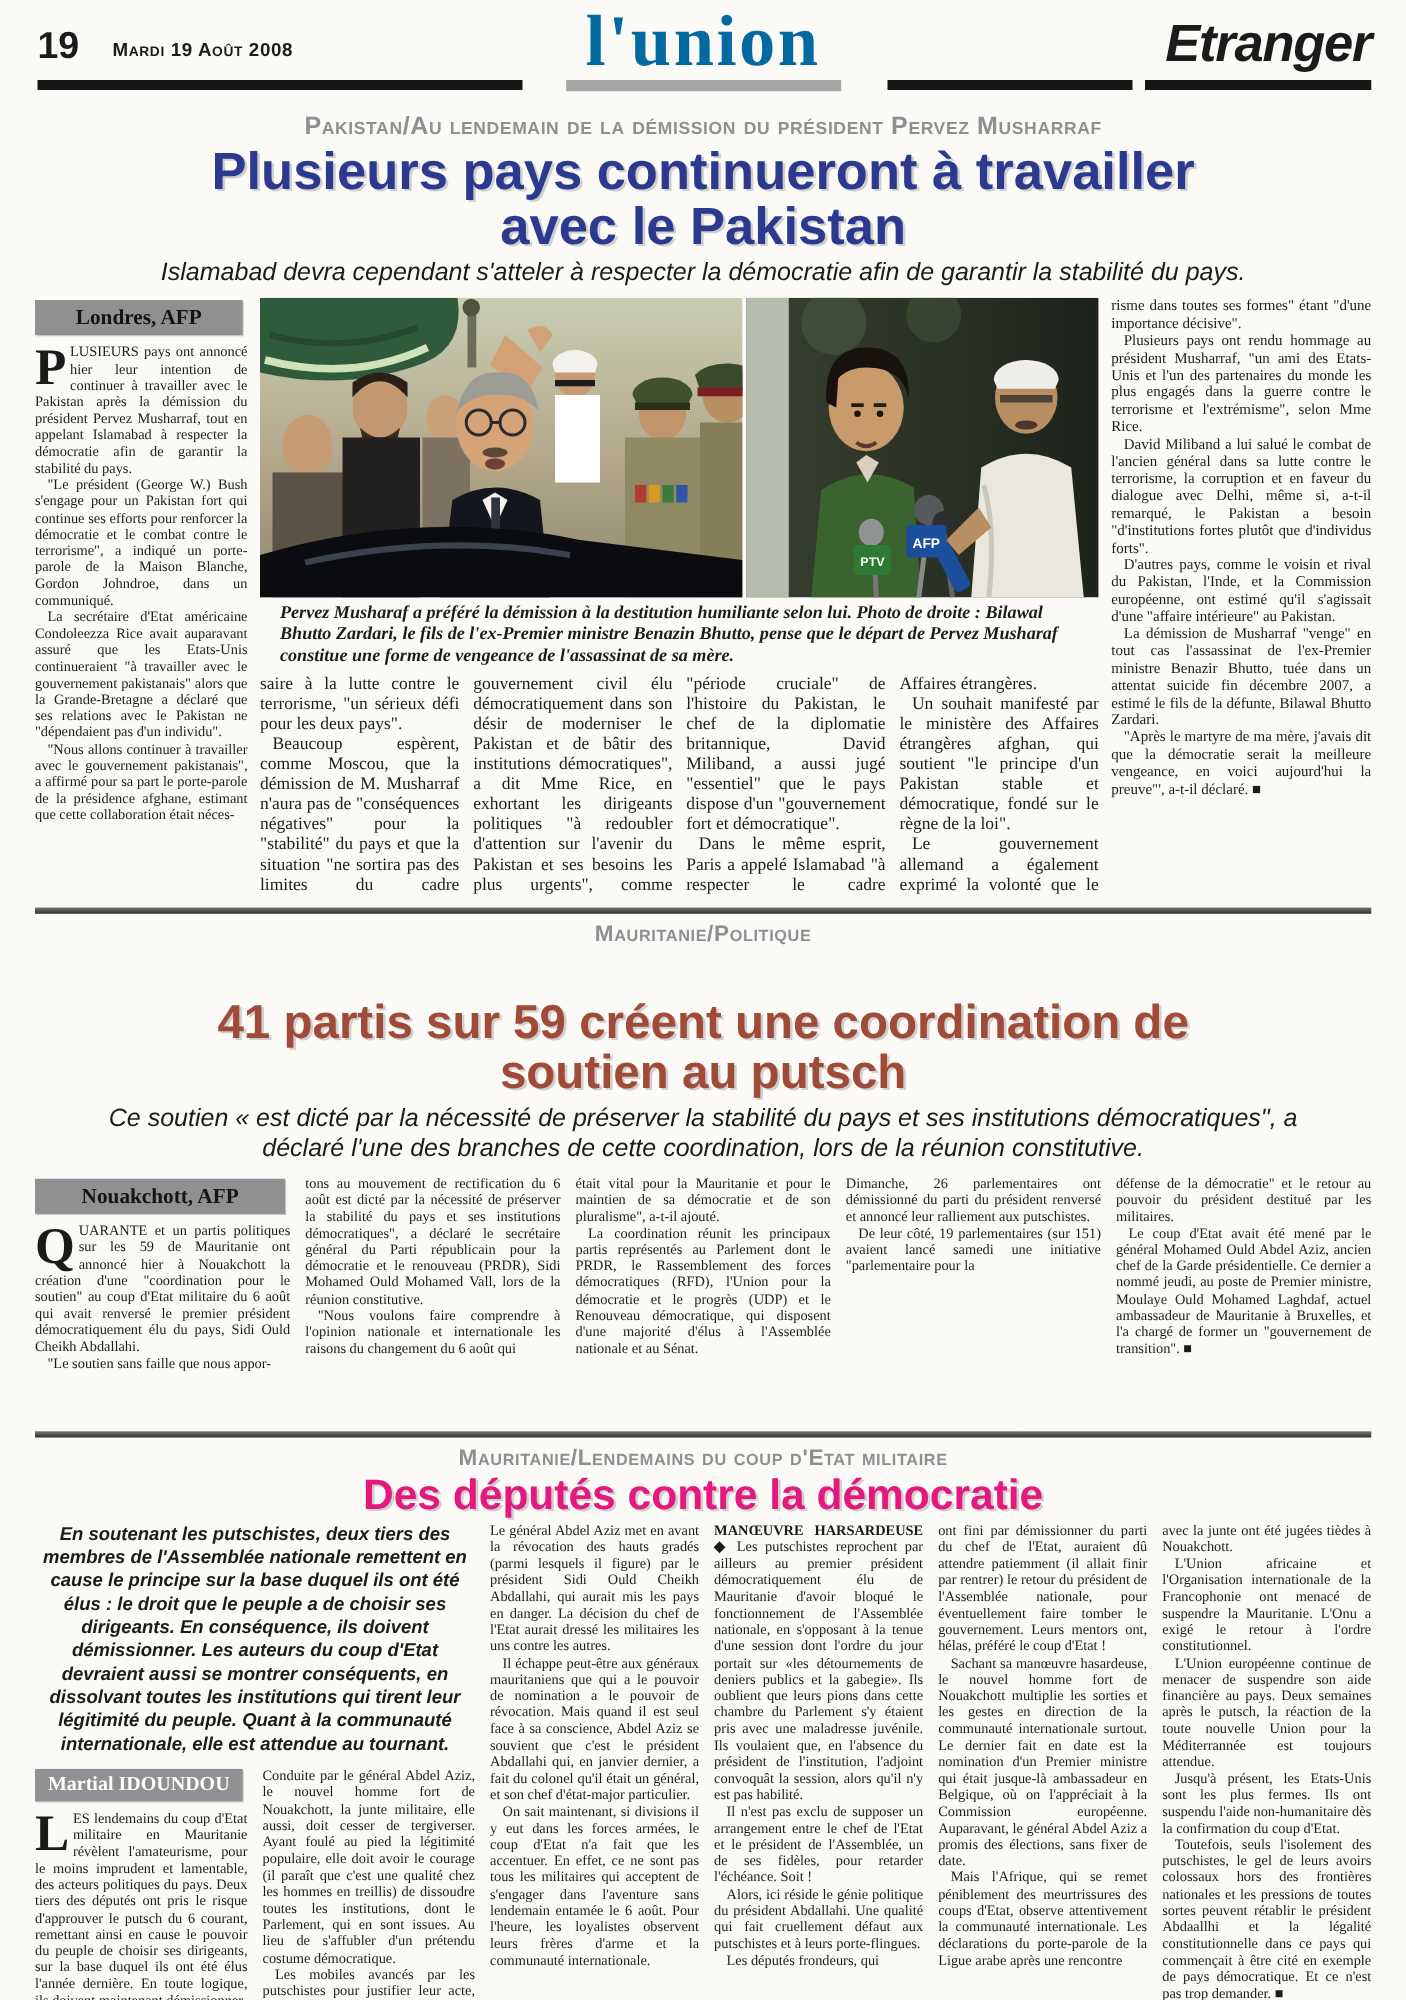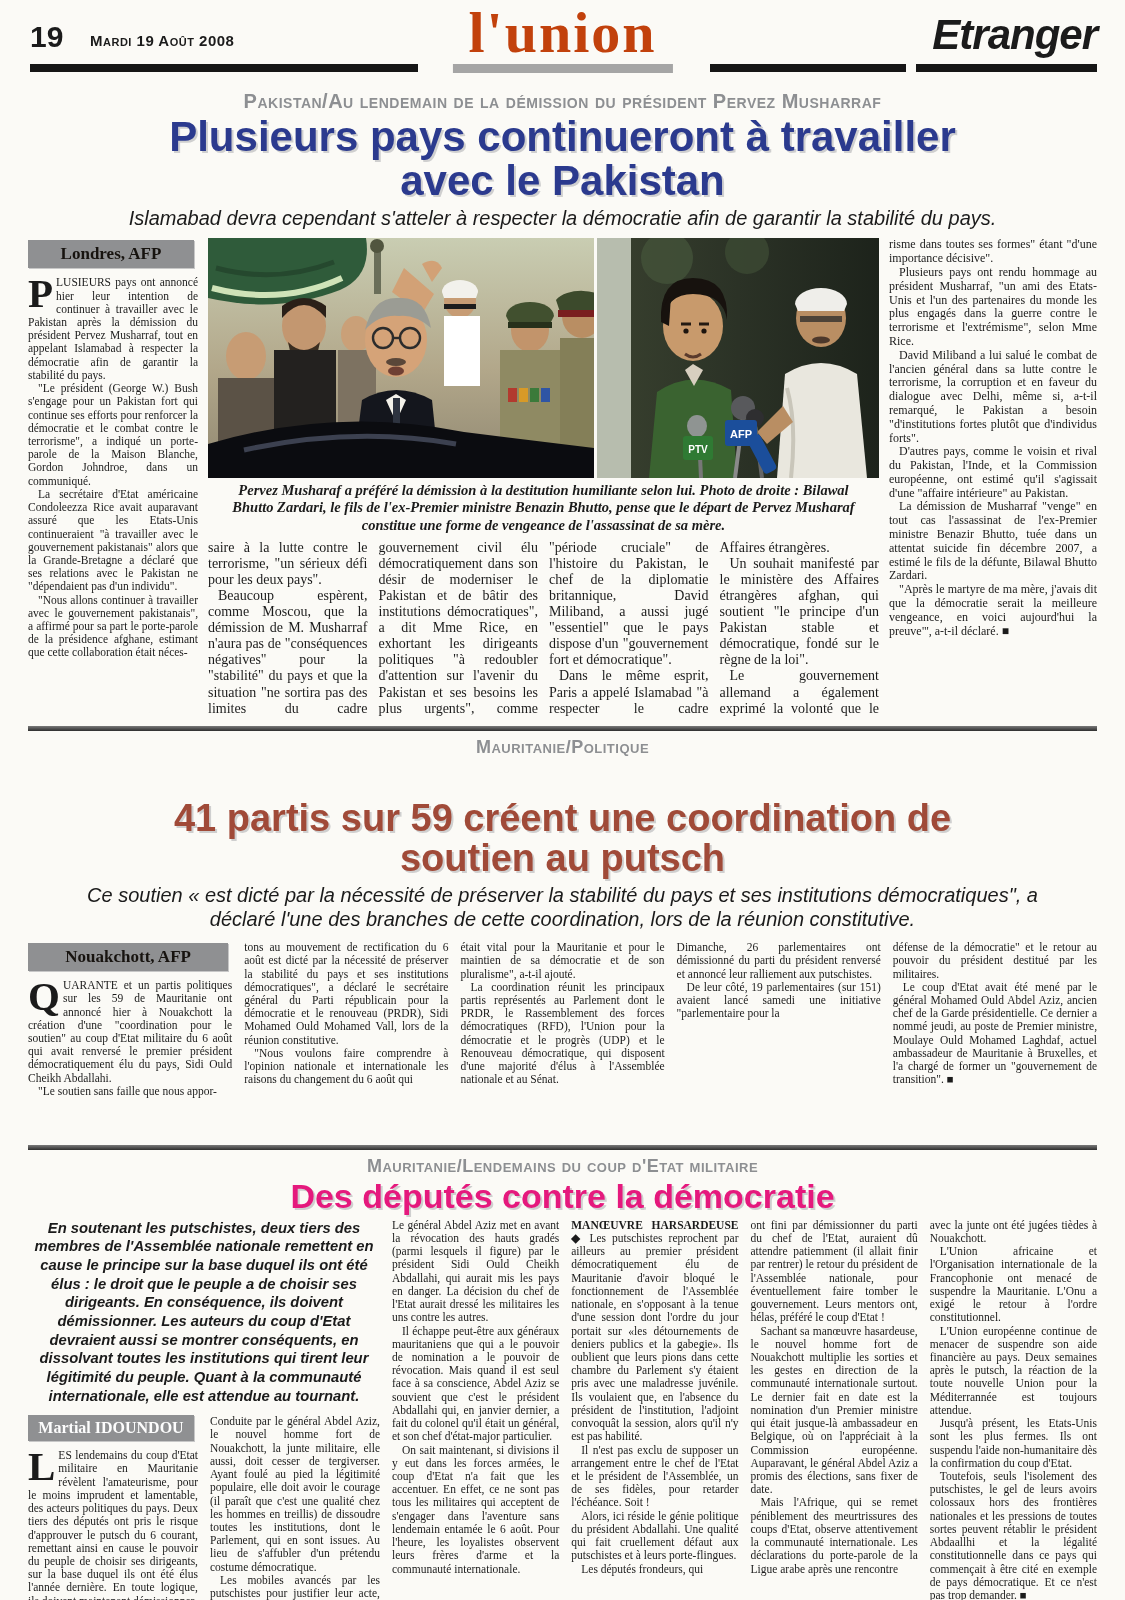--- a/index.html
+++ b/index.html
@@ -5,21 +5,21 @@
   html,body{margin:0;padding:0;background:#d9d8d4;}
   .page{width:1125px;height:1600px;margin:0 auto;background:#fbfaf6;position:relative;
         overflow:hidden;color:#1b1b1b;font-family:"Liberation Serif",serif;box-sizing:border-box;
         padding:0 28px;}
   
   header{position:relative;height:86px;}
   .pageno{position:absolute;left:2px;top:20px;font:700 30px "Liberation Sans",sans-serif;}
   .h-date{position:absolute;left:62px;top:32px;font:700 15px "Liberation Sans",sans-serif;
           font-variant:small-caps;letter-spacing:.5px;}
   .masthead{position:absolute;left:50%;transform:translateX(-50%);top:4px;
-            font:700 58px/1 "Liberation Serif",serif;color:#c2410c;letter-spacing:2px;
+            font:700 58px/1 "Liberation Serif",serif;color:#0369a1;letter-spacing:2px;
             border-bottom:9px solid #a5a5a5;padding:0 16px 2px;}
   .hbar{position:absolute;height:8px;background:#161616;top:64px;}
   .hbar-left{left:2px;width:388px;}
   .hbar-mid{left:682px;width:196px;}
   .hbar-right{left:888px;width:181px;}
   .section-title{position:absolute;right:0;top:14px;font:800 italic 42px/1 "Liberation Sans",sans-serif;
                  letter-spacing:-1px;}
   
   .kicker{text-align:center;color:#8d8f92;font:700 20px "Liberation Sans",sans-serif;
           font-variant:small-caps;letter-spacing:.5px;margin:4px 0 0;}
@@ -42,21 +42,21 @@
   .cont .para{text-indent:10px;margin:0;}
   .dc > .para:first-child::first-letter{float:left;font-size:41px;line-height:33px;
         padding:1px 3px 0 0;font-weight:700;}
   
   .art1-body{display:flex;gap:10px;height:480px;overflow:hidden;margin-top:2px;}
   .colA{width:170px;flex:none;}
   .colF{width:208px;flex:none;font-size:12px;}
   .center1{flex:1;display:flex;flex-direction:column;overflow:hidden;}
   .photos{display:flex;gap:3px;height:240px;flex:none;}
   .photos svg{height:240px;display:block;}
-  .caption{font:700 italic 14.5px/1.18 "Liberation Serif",serif;text-align:center;margin:4px 16px 6px;}
+  .caption{font:700 italic 14.5px/1.18 "Liberation Serif",serif;margin:4px 16px 6px;}
   .minicols{display:flex;gap:11px;flex:1;overflow:hidden;}
   .mcol{flex:1;font-size:14px;}
   
   .art2-body{display:flex;gap:12px;height:196px;overflow:hidden;margin-top:2px;}
   .c2{flex:1;}
   
   .art3-body{display:flex;gap:12px;height:440px;overflow:hidden;margin-top:4px;}
   .left-group{width:352px;flex:none;display:flex;flex-direction:column;}
   .intro{font:700 italic 14.8px/1.26 "Liberation Sans",sans-serif;text-align:center;margin:0 0 10px;}
   .lg-row{display:flex;gap:12px;flex:1;overflow:hidden;}

